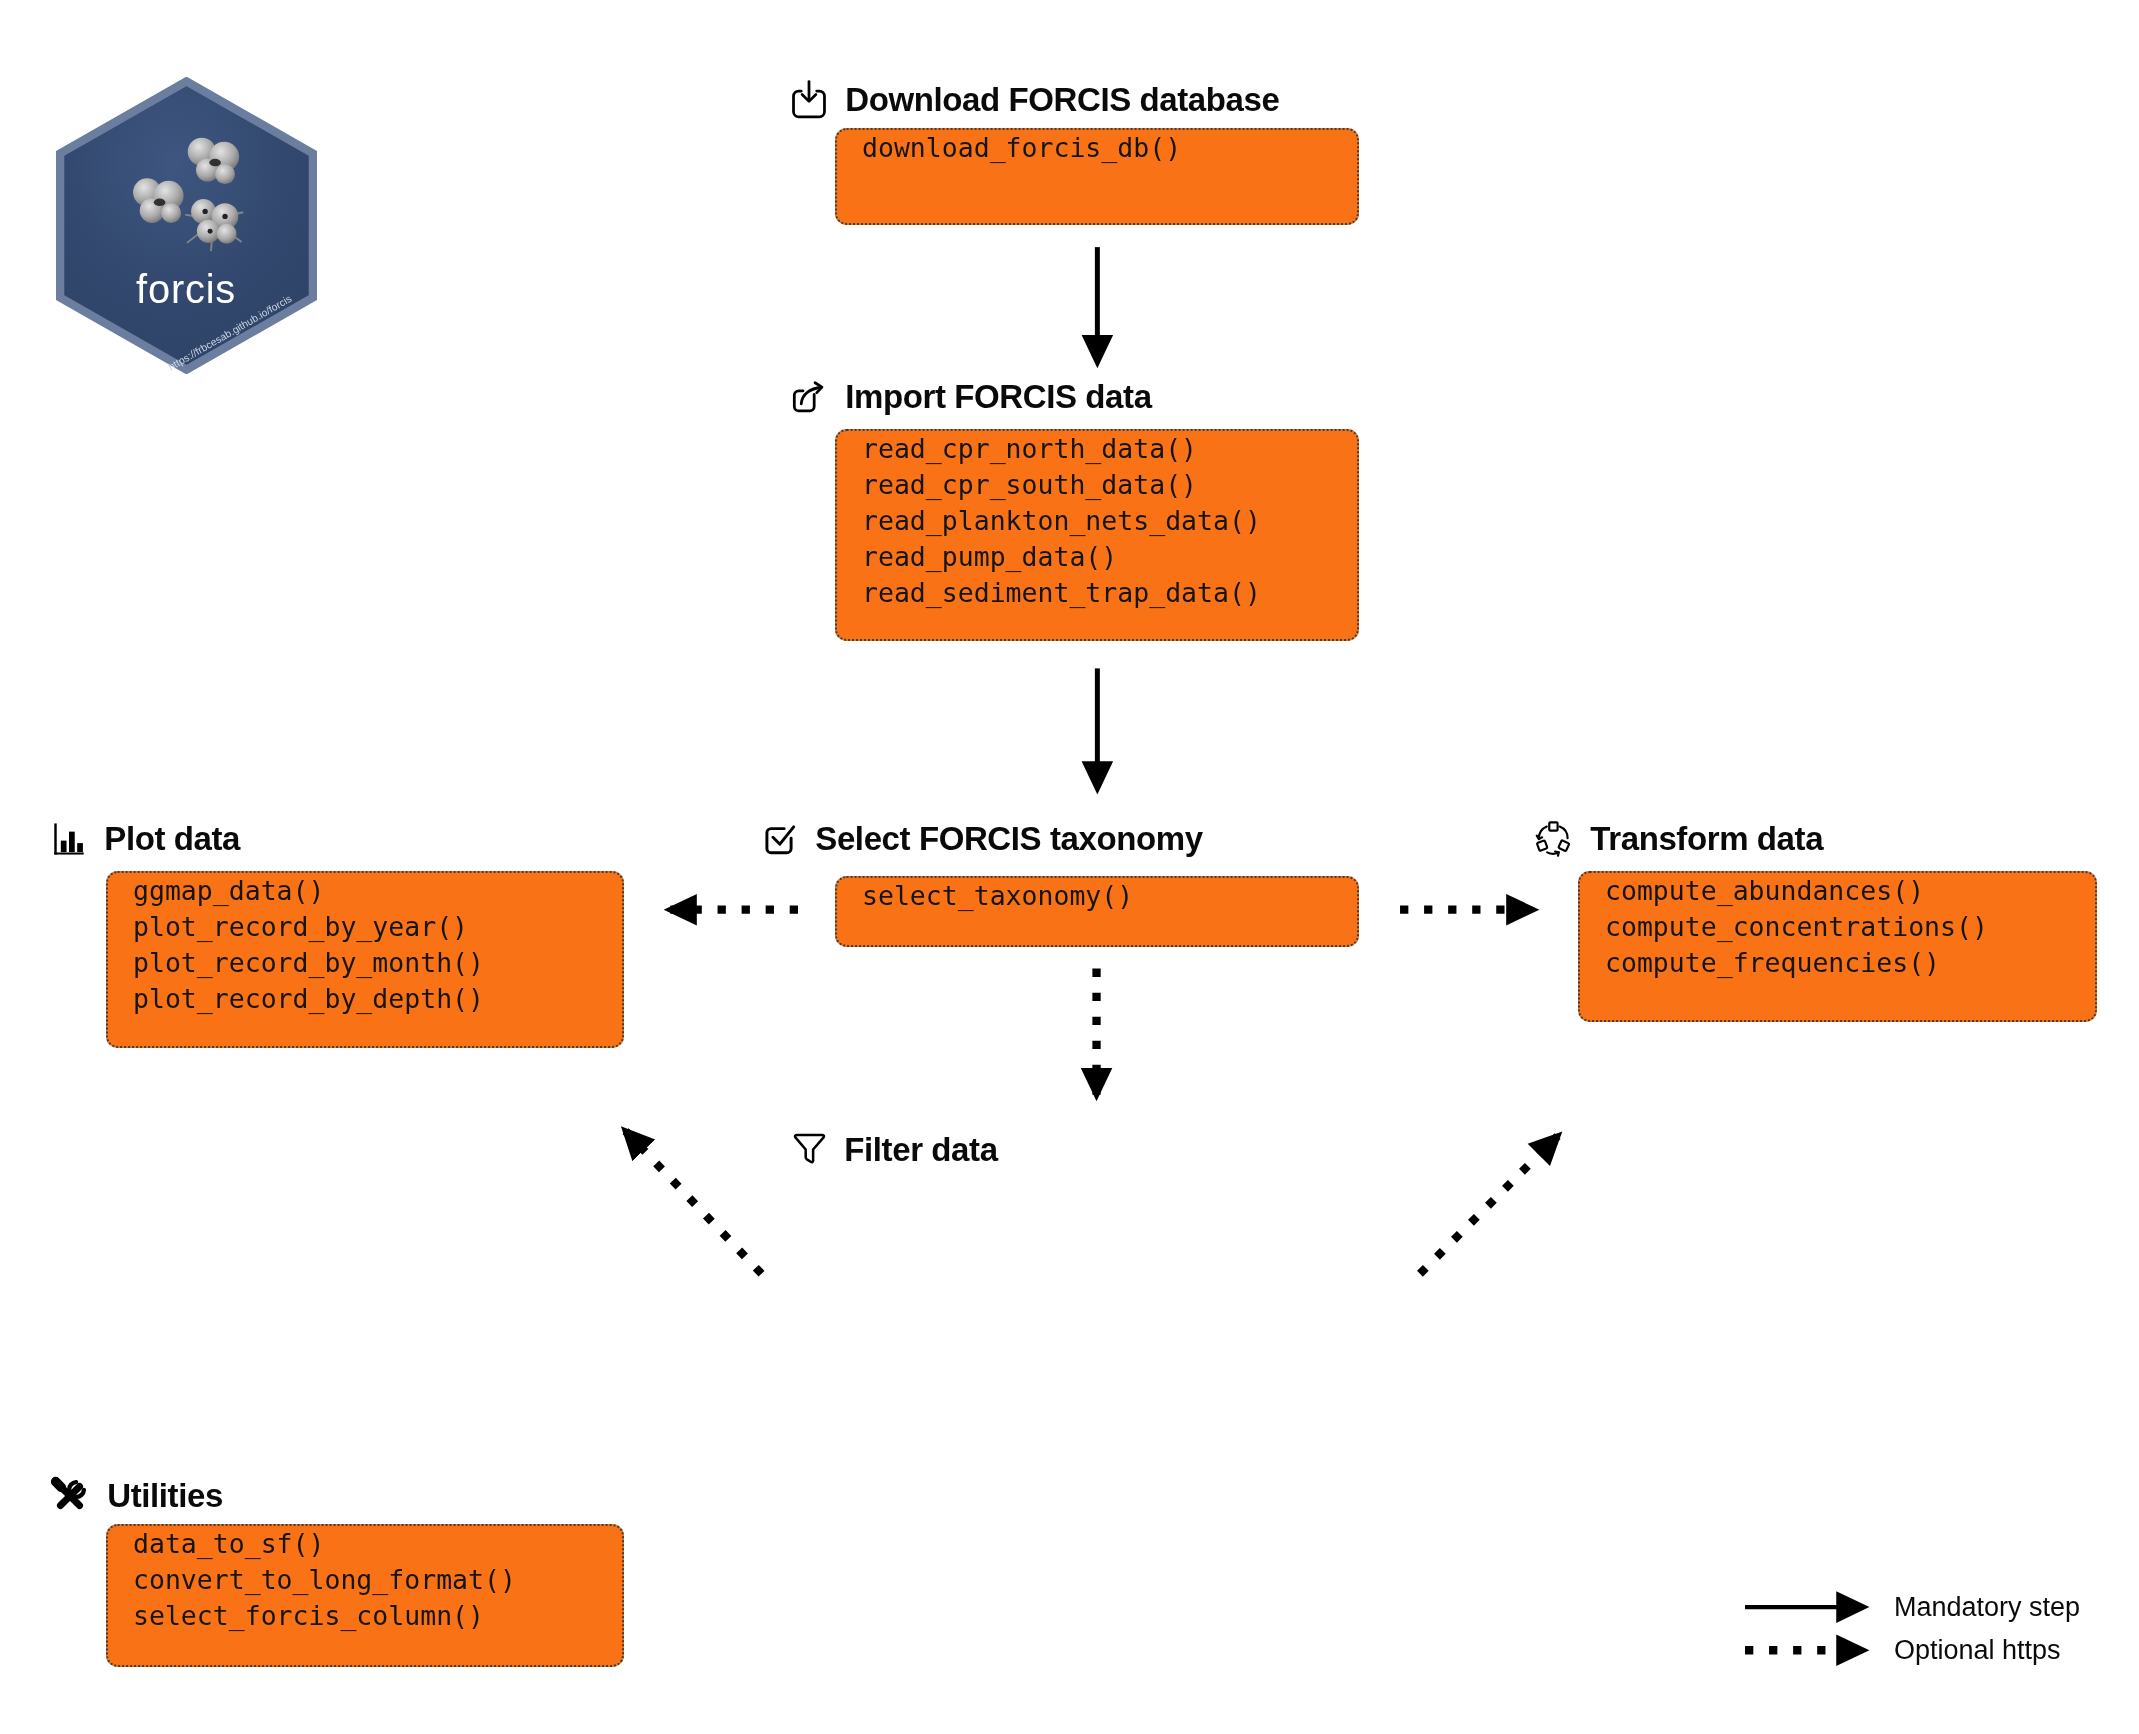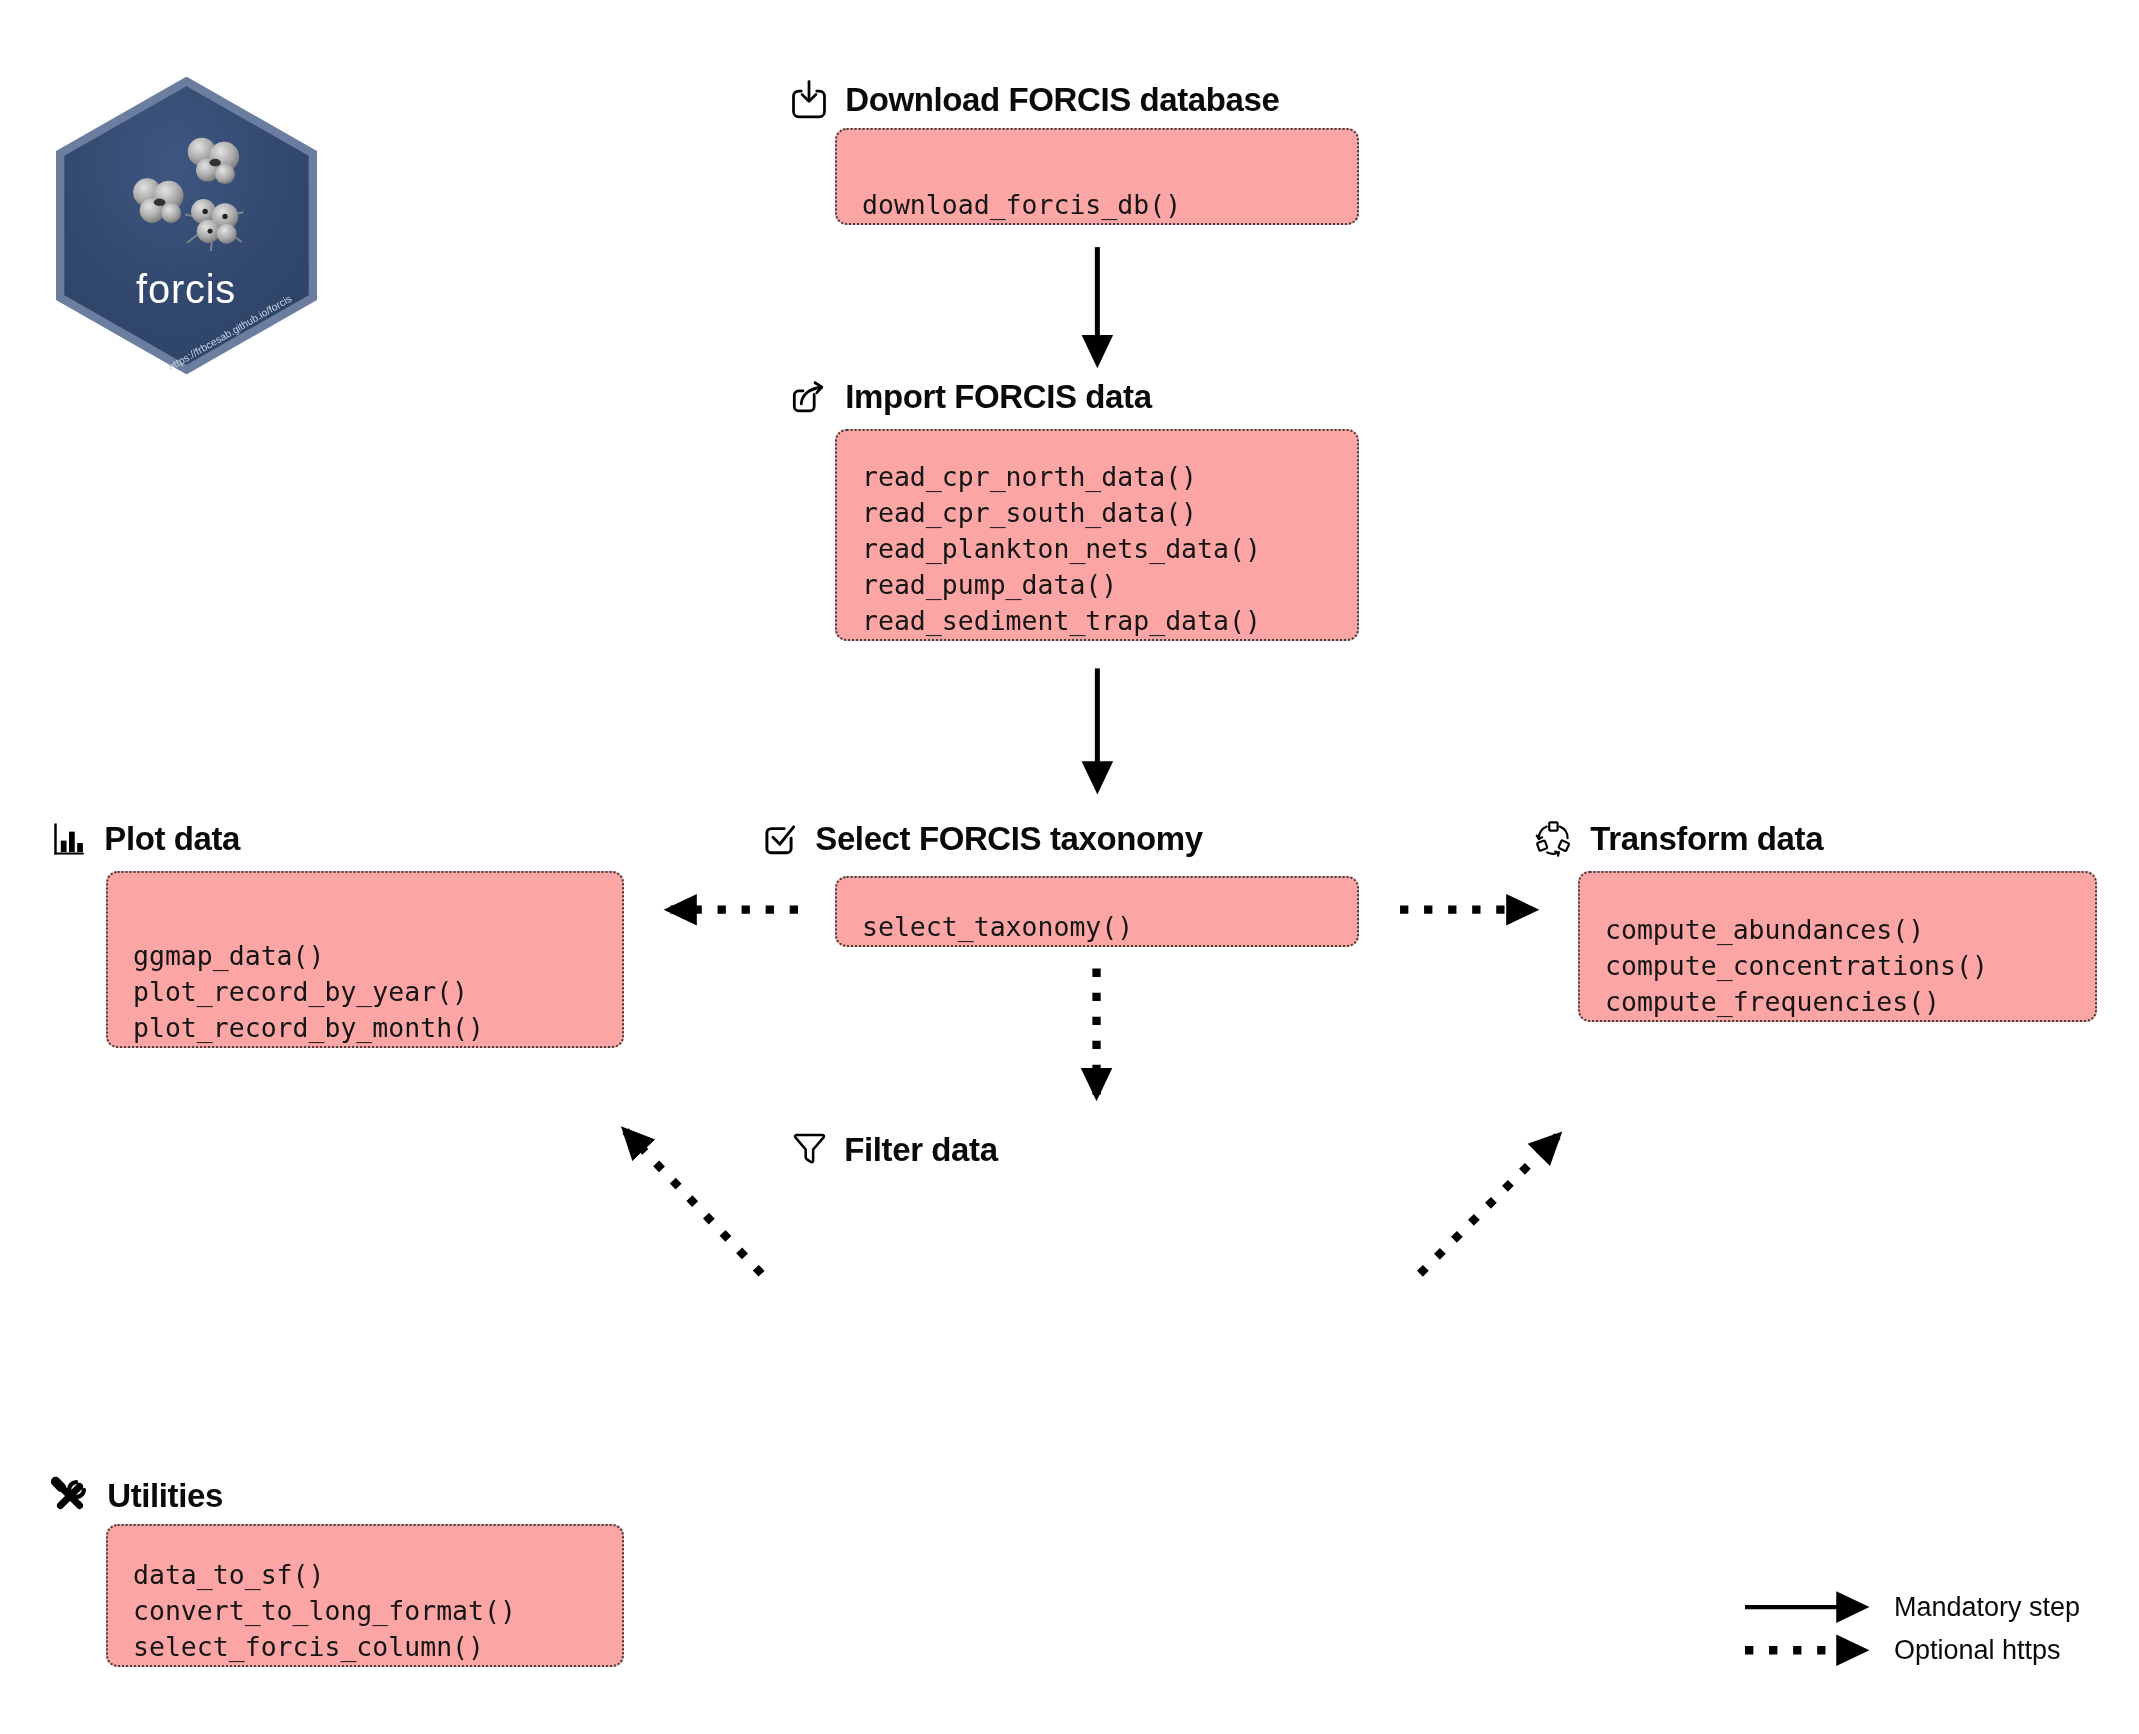--- a/index.html
+++ b/index.html
@@ -2,22 +2,22 @@
 <html style="font-size:13.3px"><head>
 <meta charset="utf-8">
 <style>
   html,body{margin:0;padding:0;background:#ffffff;}
   .canvas{position:relative;width:2140px;height:1734px;background:#ffffff;overflow:hidden;
           font-family:"Liberation Sans",sans-serif;color:#0b0b0b;}
   .arrows{position:absolute;left:0;top:0;width:2140px;height:1734px;pointer-events:none;}
   .header{position:absolute;display:flex;align-items:center;gap:13.3px;height:48px;}
   .header h2{margin:4px;font-size:33px;font-weight:700;letter-spacing:-0.4px;color:#0a0a0a;white-space:nowrap;}
   .icon{display:flex;align-items:center;justify-content:center;}
-  .fnbox{position:absolute;border:2.1px dotted #3c3c3c;border-radius:11.6px;background:#fca5a5;
-         display:flex;flex-direction:column;justify-content:flex-end;padding-left:25px;box-sizing:border-box;}
+  .fnbox{position:absolute;border:2.1px dotted #3c3c3c;border-radius:11.6px;background:#f97316;
+         display:flex;flex-direction:column;justify-content:flex-start;padding-left:25px;box-sizing:border-box;}
   .code{font-family:"DejaVu Sans Mono","Liberation Mono",monospace;font-size:26.5px;line-height:36px;
         color:#151515;white-space:pre;}
   .legend-label{position:absolute;font-size:27px;line-height:36px;color:#0b0b0b;white-space:nowrap;}
   .hexwrap{position:absolute;left:56px;top:77px;width:261px;height:297px;}
 </style>
 </head>
 <body>
 
 <div class="canvas">
 
@@ -148,20 +148,21 @@
         <rect x="22" y="13" width="7" height="25" fill="#000"></rect>
         <rect x="32" y="27" width="7" height="11" fill="#000"></rect>
       </svg>
     </span>
     <h2>Plot data</h2>
   </div>
   <div class="fnbox" style="left:106px;top:871px;width:518px;height:177px">
     <div class="code">ggmap_data()</div>
     <div class="code">plot_record_by_year()</div>
     <div class="code">plot_record_by_month()</div>
+    <div class="code">plot_record_by_depth()</div>
   </div>
 
   <div class="header" style="left:1533px;top:815px">
     <span class="icon">
       <svg width="40" height="40" viewBox="0 0 48 48" fill="none" stroke="#000" stroke-width="2.6" stroke-linecap="round" stroke-linejoin="round">
         <rect x="19.5" y="4" width="10" height="10" rx="1.5"></rect>
         <rect x="6" y="27" width="10" height="10" rx="1.5" transform="rotate(-20 11 32)"></rect>
         <rect x="32" y="27" width="10" height="10" rx="1.5" transform="rotate(25 37 32)"></rect>
         <path d="M16.5 9 A 15 15 0 0 0 7 24"></path>
         <path d="M7 24 l-2.5 -4 M7 24 l4 -2"></path>

